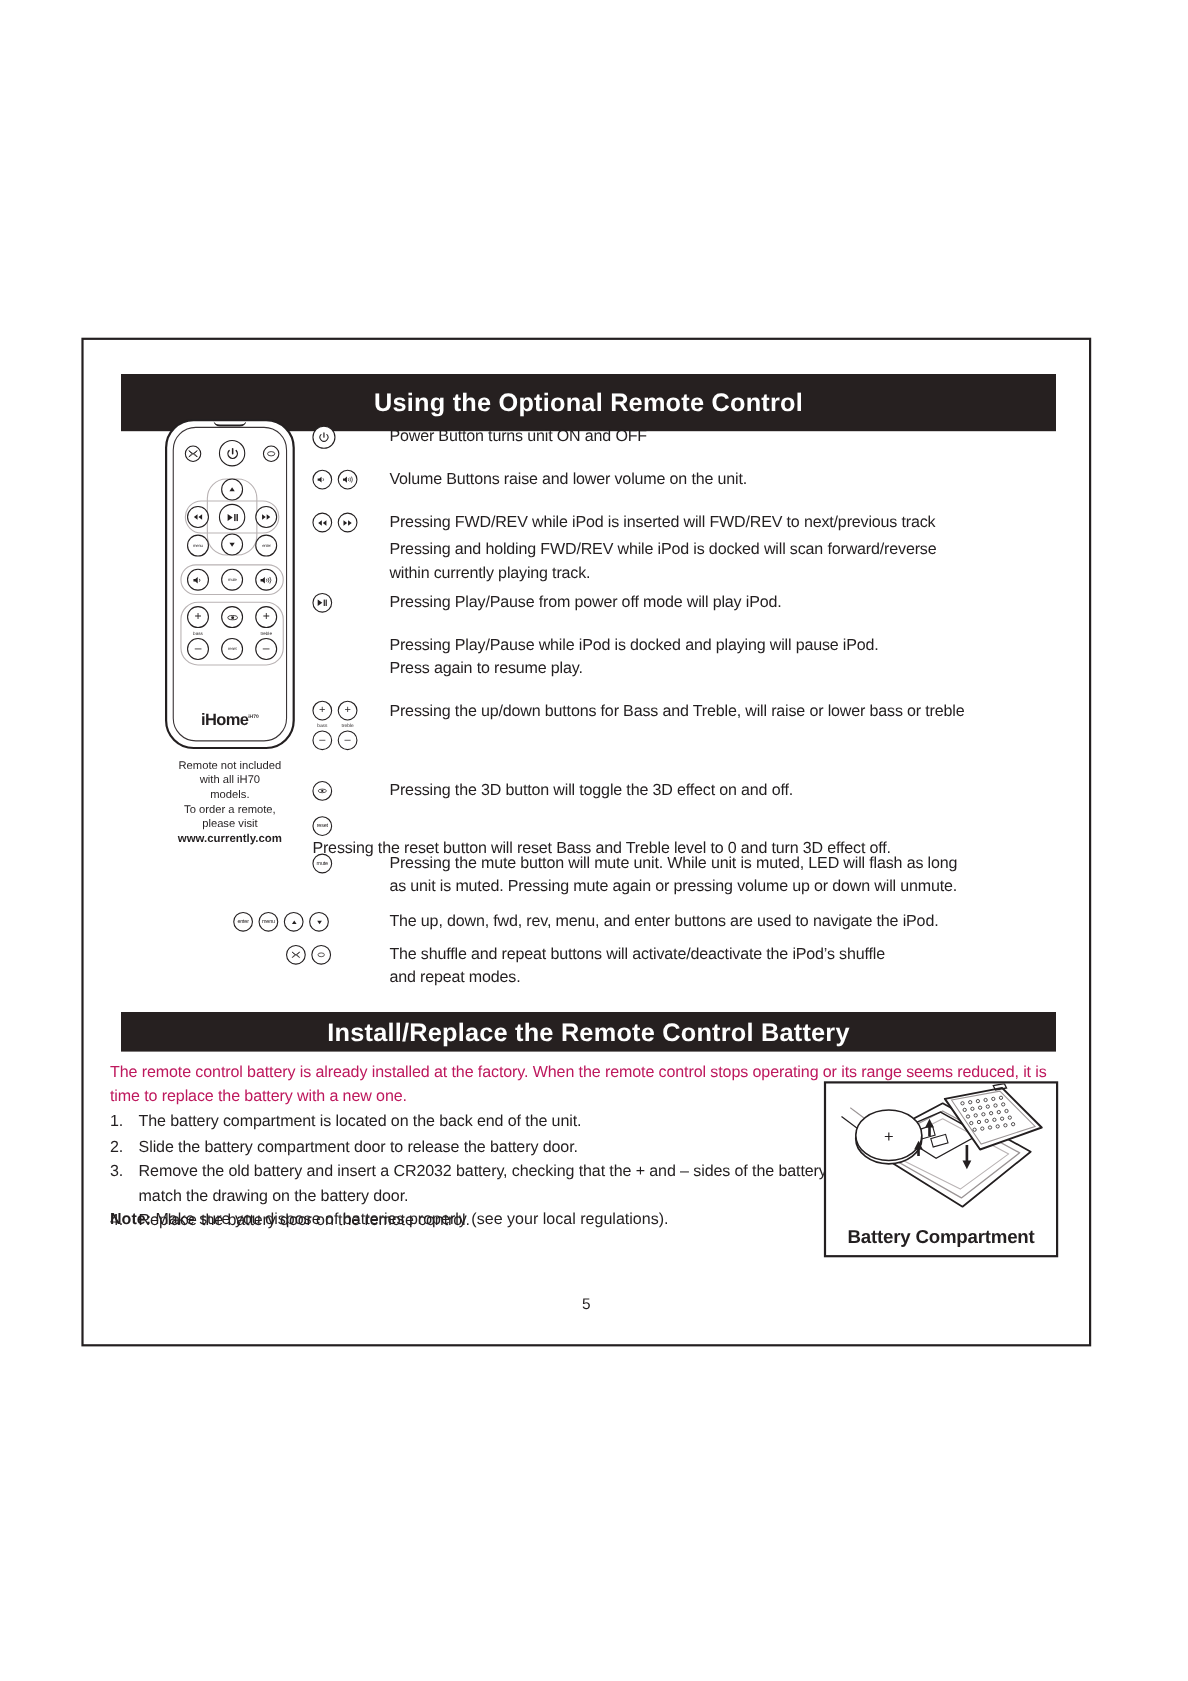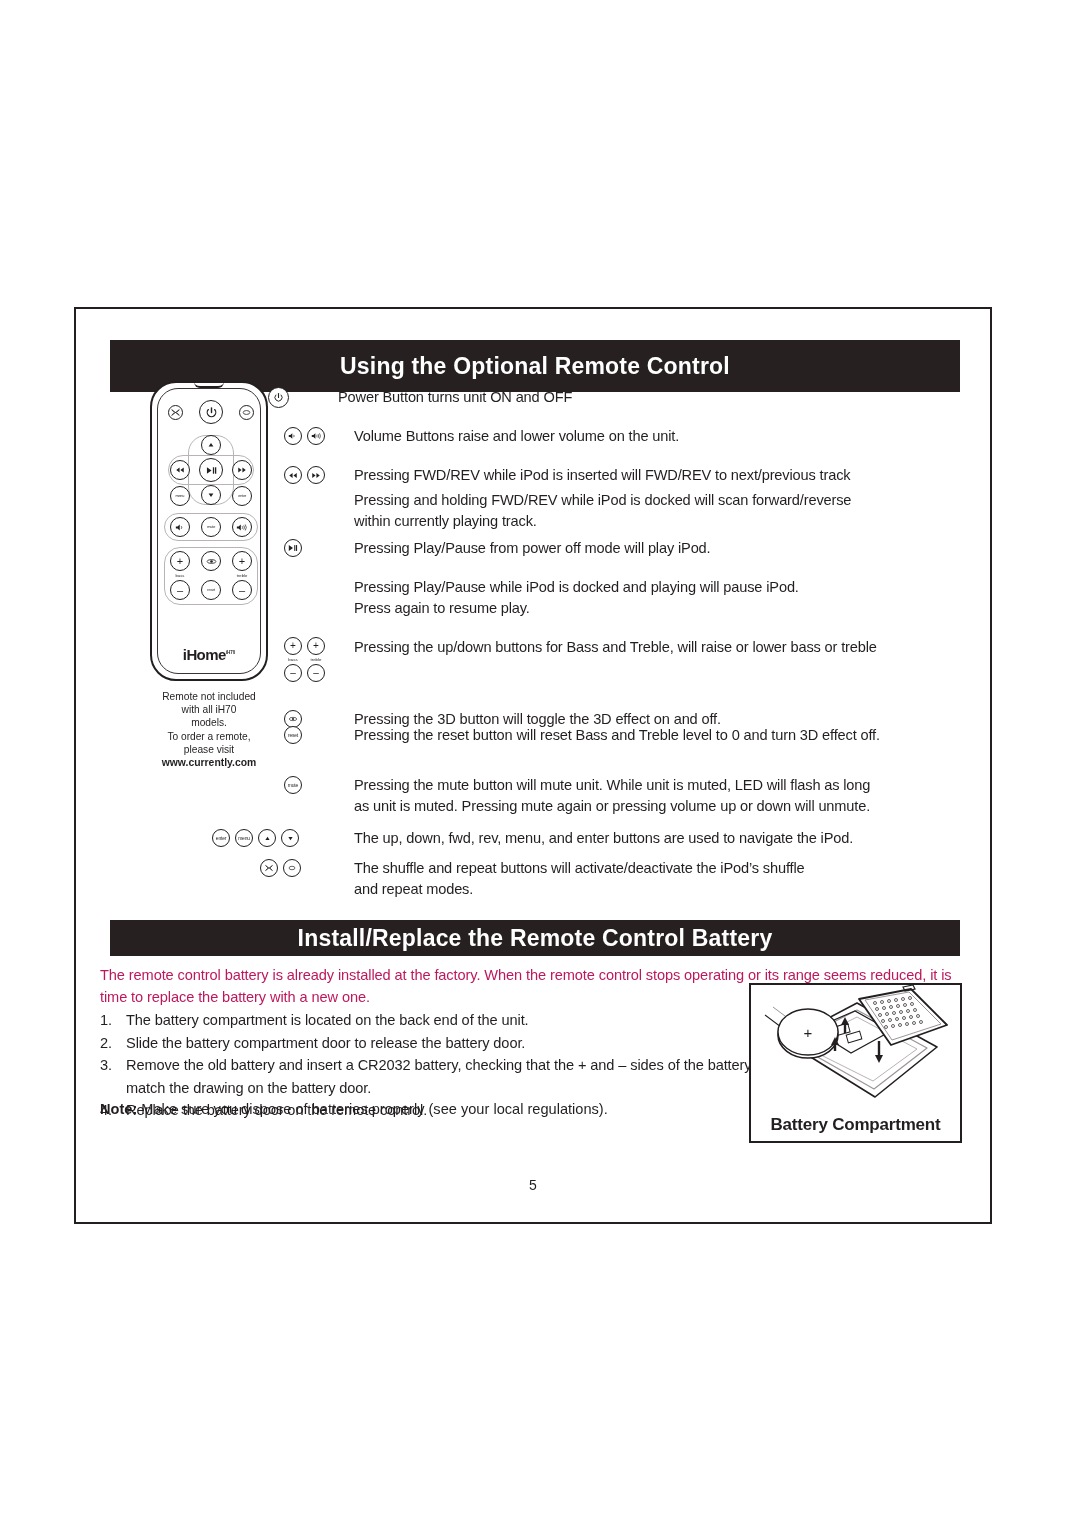--- a/index.html
+++ b/index.html
@@ -390,21 +390,21 @@
     <div id="remote-note">
       <div>Remote not included</div>
       <div>with all iH70</div>
       <div>models.</div>
       <div>To order a remote,</div>
       <div>please visit</div>
       <div class="site">www.currently.com</div>
     </div>
   </div>
 
-  <div class="instr" style="left:192px; top:78px; width:680px;">
+  <div class="instr" style="left:208px; top:78px; width:680px;">
     <div class="icons" style="width:70px;">
       <div class="dicon">
         <svg width="11" height="11" viewBox="0 0 14 14" aria-hidden="true">
           <path d="M7 2 L7 7" stroke="#231f20" stroke-width="1.4" stroke-linecap="round"></path>
           <path d="M3.6 3.8 A4.6 4.6 0 1 0 10.4 3.8" stroke="#231f20" stroke-width="1.2" fill="none" stroke-linecap="round"></path>
         </svg>
       </div>
     </div>
     <div class="txt">Power Button turns unit ON and OFF</div>
   </div>
@@ -497,21 +497,21 @@
       <div class="dicon small">
         <svg width="10" height="6" viewBox="0 0 12 8" aria-hidden="true">
             <ellipse cx="6" cy="4" rx="5" ry="2.2" stroke="#231f20" stroke-width=".9" fill="none"></ellipse>
             <circle cx="6" cy="4" r="1.4" fill="#231f20"></circle>
           </svg>
       </div>
     </div>
     <div class="txt">Pressing the 3D button will toggle the 3D effect on  and off.</div>
   </div>
 
-  <div class="instr" style="left:208px; top:416px; width:700px;">
+  <div class="instr" style="left:208px; top:432px; width:700px;flex-direction:column;">
     <div class="icons" style="width:70px;">
       <div class="dicon small">
         <span class="mini">reset</span>
       </div>
     </div>
     <div class="txt">Pressing the reset button will reset Bass and Treble level to 0 and turn 3D effect off.</div>
   </div>
 
   <div class="instr" style="left:208px; top:466px; width:700px;">
     <div class="icons" style="width:70px;">

